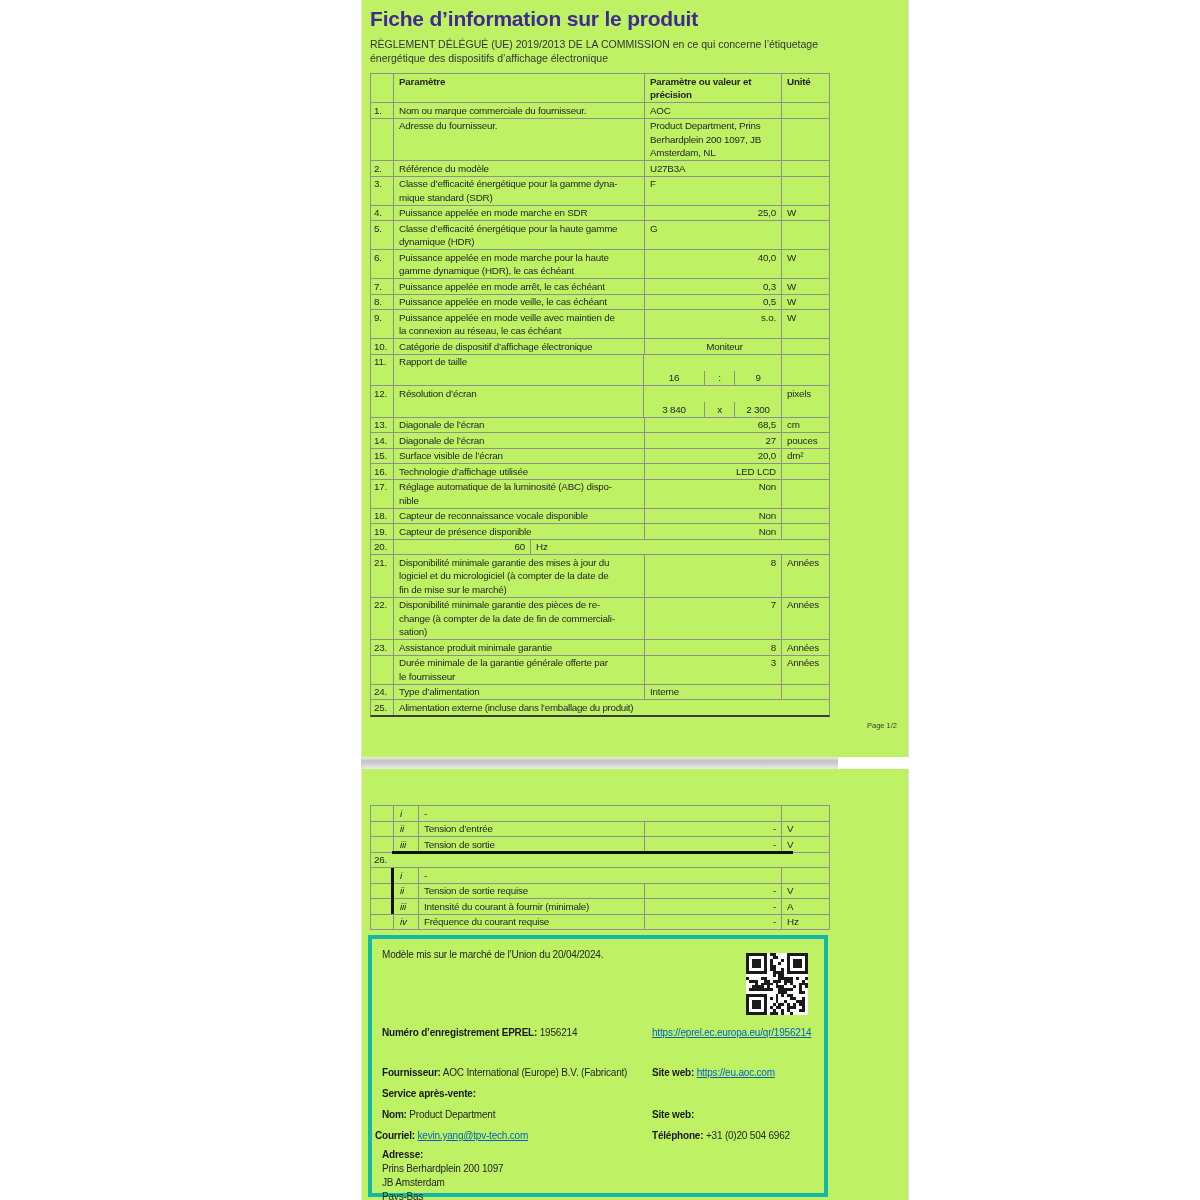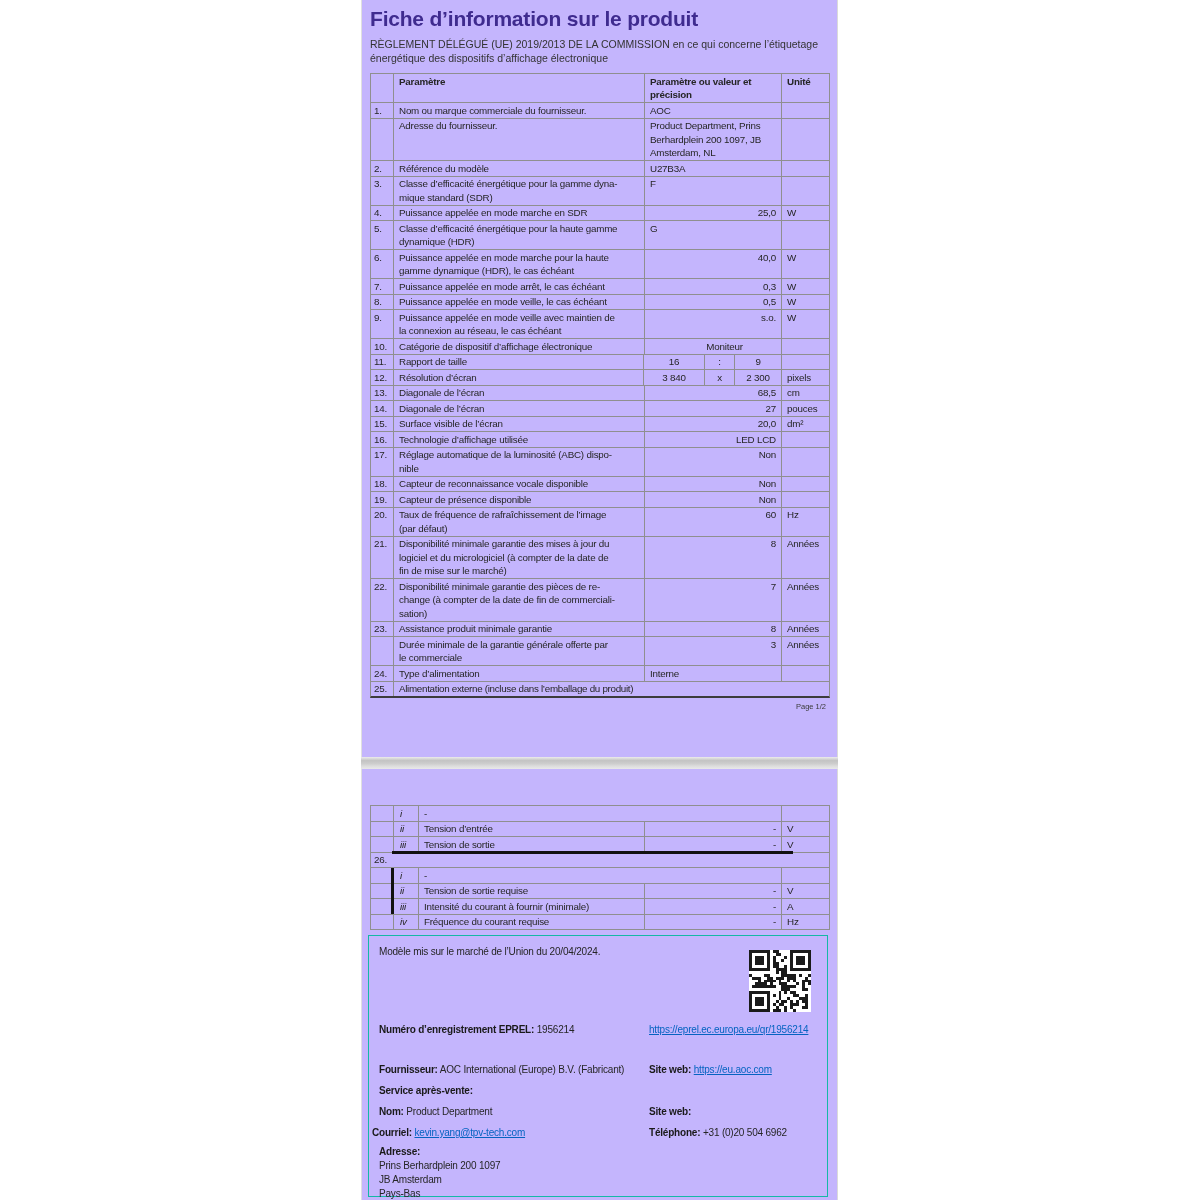--- a/index.html
+++ b/index.html
@@ -2,21 +2,21 @@
 <html><head>
 <meta charset="utf-8">
 <style>
   html,body{margin:0;padding:0;}
   body{
     width:1200px;height:1200px;overflow:hidden;background:#ffffff;
     font-family:"Liberation Sans","DejaVu Sans",sans-serif;color:#262626;
     position:relative;
   }
   .page{
-    position:absolute;left:361px;width:477px;background:#c4b5fd;
+    position:absolute;left:361px;width:548px;background:#bef264;
     border-left:1px solid #e0e0e0;border-right:1px solid #dadada;
     box-sizing:border-box;
   }
   #page1{top:0;height:757px;padding:0 9px 0 8px;}
   #page2{top:769px;height:431px;padding:0 9px 0 8px;position:absolute;}
   #page-sep{
     position:absolute;left:361px;top:757px;width:477px;height:12px;
     background:linear-gradient(#ececec 0%,#c3c3c3 30%,#cdcdcd 55%,#dcdcdc 75%,#e9e9e9 100%);
   }
   .doc-title{
@@ -36,40 +36,40 @@
   .frow{display:flex;border-bottom:1px solid #8f8f8f;align-items:stretch;}
   .frow:last-child{border-bottom:none;}
   .cell{box-sizing:border-box;padding:0.5px 5px;}
   .c-num{width:22px;flex:none;padding:0.5px 3px;}
   .c-it{width:25px;flex:none;font-style:italic;border-left:1px solid #8f8f8f;padding:0.5px 6px;}
   .c-label{flex:1;border-left:1px solid #8f8f8f;white-space:pre-line;}
   .t1 .c-label{border-left:1px solid #8f8f8f;}
   .c-val{width:137px;flex:none;border-left:1px solid #8f8f8f;white-space:pre-line;}
   .c-unit{width:48px;flex:none;border-left:1px solid #8f8f8f;}
   .c-split{width:137px;flex:none;display:flex;border-left:1px solid #8f8f8f;padding:0;}
-  .c-split span{display:block;text-align:center;padding:0.5px 2px;box-sizing:border-box;}
+  .c-split span{display:block;text-align:center;padding:0.5px 2px;box-sizing:border-box;margin-top:16px;}
   .c-split .s1{width:60px;}
   .c-split .s2{width:30px;border-left:1px solid #8f8f8f;}
   .c-split .s3{width:47px;border-left:1px solid #8f8f8f;}
   .al-left{text-align:left;}
   .al-right{text-align:right;}
   .al-center{text-align:center;padding-left:28px;}
   .row-span .c-label{letter-spacing:-0.3px;}
   .header-row{font-weight:bold;}
   .header-row .c-val{white-space:normal;}
   
   .thick-h{position:absolute;background:#111;height:2.5px;left:30px;width:401px;top:82px;}
   .thick-v{position:absolute;background:#111;width:2.5px;left:29px;top:99px;height:46px;}
   .pagenum{
     text-align:right;font-size:7.5px;color:#3a3a3a;margin-top:4px;padding-right:2px;
   }
   
   .info-box{
     position:absolute;left:6px;top:166px;width:460px;height:262px;
-    border:1px solid #14b8a6;box-sizing:border-box;font-size:10px;
+    border:4px solid #14b8a6;box-sizing:border-box;font-size:10px;
     letter-spacing:-0.2px;
   }
   .ib-abs{position:absolute;line-height:13px;}
   .ib-label{font-weight:bold;color:#1a1a1a;}
   a.doclink{color:#0563c1;text-decoration:underline;cursor:pointer;}
   .qr-wrap{position:absolute;top:14px;right:16px;width:62px;height:62px;}
   .addr-lines{white-space:pre-line;line-height:14px;}
   .eprel-link{display:inline-block;width:160px;word-break:break-all;line-height:14px;}
 </style>
 </head>
@@ -236,22 +236,20 @@
   </div>
       <div class="frow">
     <div class="cell c-num">19.</div>
     <div class="cell c-label">Capteur de présence disponible</div>
     <div class="cell c-val al-right">Non</div>
 
     <div class="cell c-unit"></div>
   </div>
       <div class="frow">
     <div class="cell c-num">20.</div>
-    <div class="cell c-label">Taux de fréquence de rafraîchissement de l’image
-(par défaut)</div>
     <div class="cell c-val al-right">60</div>
 
     <div class="cell c-unit">Hz</div>
   </div>
       <div class="frow">
     <div class="cell c-num">21.</div>
     <div class="cell c-label">Disponibilité minimale garantie des mises à jour du
 logiciel et du micrologiciel (à compter de la date de
 fin de mise sur le marché)</div>
     <div class="cell c-val al-right">8</div>
@@ -270,21 +268,21 @@
       <div class="frow">
     <div class="cell c-num">23.</div>
     <div class="cell c-label">Assistance produit minimale garantie</div>
     <div class="cell c-val al-right">8</div>
 
     <div class="cell c-unit">Années</div>
   </div>
       <div class="frow">
     <div class="cell c-num"></div>
     <div class="cell c-label">Durée minimale de la garantie générale offerte par
-le commerciale</div>
+le fournisseur</div>
     <div class="cell c-val al-right">3</div>
 
     <div class="cell c-unit">Années</div>
   </div>
       <div class="frow">
     <div class="cell c-num">24.</div>
     <div class="cell c-label">Type d’alimentation</div>
     <div class="cell c-val al-left">Interne</div>
 
     <div class="cell c-unit"></div>

